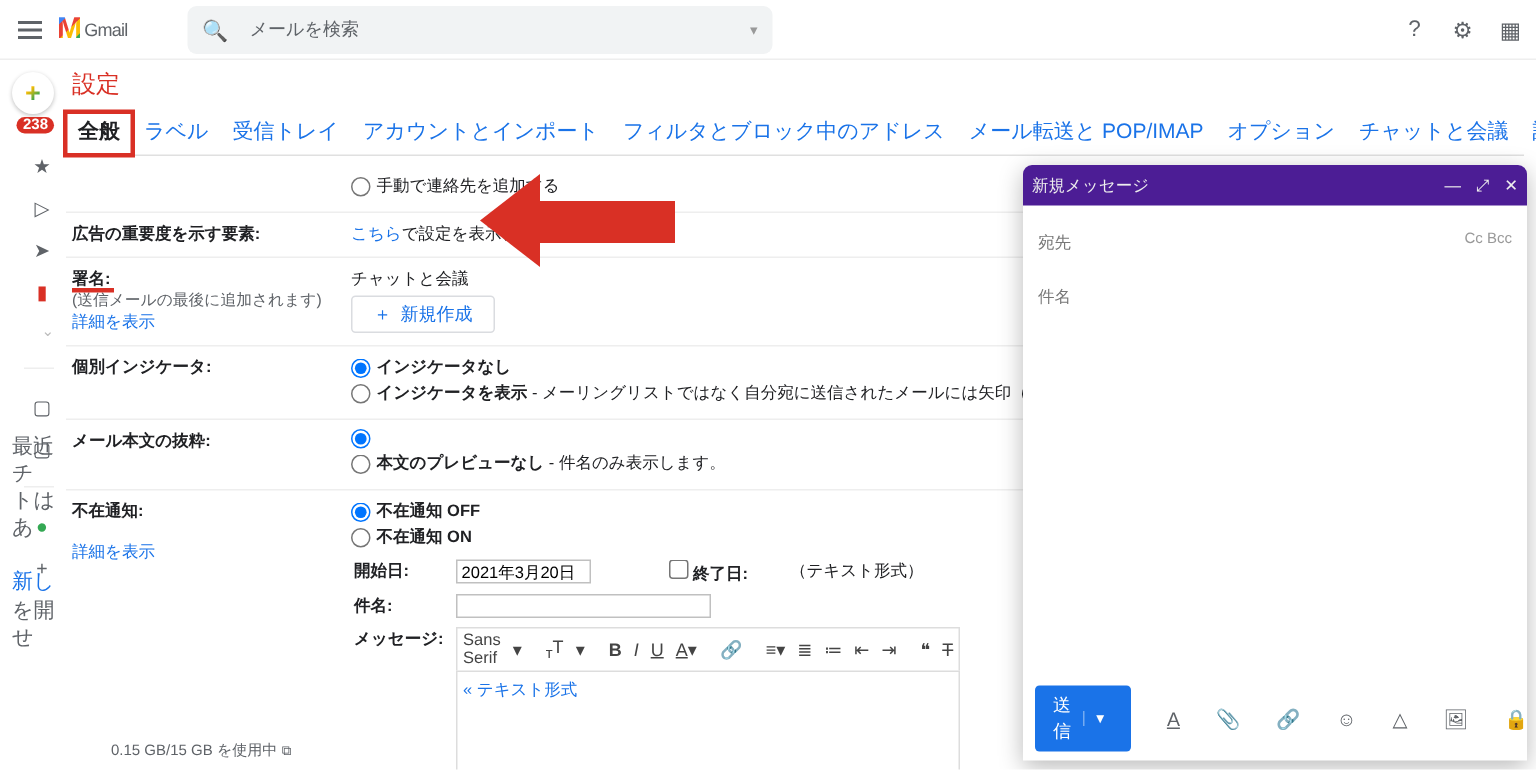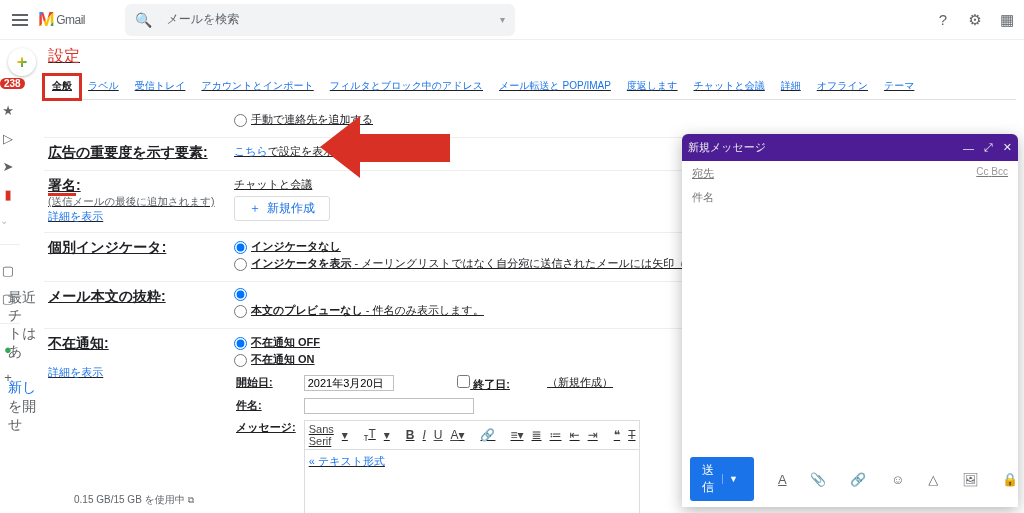--- a/index.html
+++ b/index.html
@@ -10,35 +10,35 @@
     .logo { font-weight:500; color:#5f6368; letter-spacing:-.5px; display:flex; align-items:center; gap:2px; margin-right:40px;}
     .logo-m { font-size:20px; background:linear-gradient(135deg,#4285f4 25%,#ea4335 25%,#ea4335 50%,#fbbc04 50%,#fbbc04 75%,#34a853 75%); -webkit-background-clip:text; color:transparent; font-weight:bold;}
     .search-bar { background:#f1f3f4; border-radius:6px; height:32px; width:390px; display:flex; align-items:center; padding:0 10px; color:#5f6368;}
     .search-bar .s-icon { margin-right:14px; font-size:14px;}
     .search-bar .s-text { flex:1; font-size:12px; }
     .search-bar .dd { font-size:10px; color:#999;}
     .header-right { margin-left:auto; display:flex; gap:14px; align-items:center; color:#5f6368; }
     .hr-icon { width:18px; height:18px; display:flex; align-items:center; justify-content:center; font-size:15px;}
     .compose { position:absolute; left:8px; top:48px; width:28px;height:28px; border-radius:50%; background:#fff; box-shadow:0 1px 3px rgba(0,0,0,.25); display:flex; align-items:center; justify-content:center; font-size:18px; }
     .compose span { background:linear-gradient(135deg,#ea4335,#fbbc04,#34a853,#4285f4); -webkit-background-clip:text; color:transparent; font-weight:bold;}
-    .sidebar { position:absolute; left:0; top:78px; width:36px; display:flex; flex-direction:column; align-items:flex-start; gap:14px; }
+    .sidebar { position:absolute; left:0; top:78px; width:36px; display:flex; flex-direction:column; align-items:flex-end; gap:14px; }
     .sidebar .badge { background:#d93025; color:#fff; font-size:10px; padding:0 4px; border-radius:8px; font-weight:bold;}
     .sidebar .s-item { width:16px; height:14px; display:flex; align-items:center; justify-content:center; color:#5f6368; font-size:13px;}
     .chev { color:#bbb; font-size:10px;}
     .sb-divider { width:20px; height:1px; background:#eee; margin:4px 0;}
-    .content { position:absolute; left:44px; top:42px; right:8px; bottom:0;text-decoration:underline; }
+    .content { position:absolute; left:44px; top:42px; right:8px; bottom:0; }
     .settings-title { font-size:16px; color:#d93025; font-weight:400; padding:4px 0 8px 4px;}
-    .tabs { display:flex; border-bottom:1px solid #e0e0e0; font-size:10px; }
+    .tabs { display:flex; border-bottom:1px solid #e0e0e0; font-size:14px; }
     .tab { padding:4px 8px 6px; color:#1a73e8; cursor:pointer; white-space:nowrap;}
     .tab.active { outline:3px solid #d93025; outline-offset:-1px; color:#202124; font-weight:bold;}
     .settings-body { padding-top:6px; font-size:11px; color:#202124; }
     .row { display:flex; border-bottom:1px solid #eee; padding:6px 0 8px; }
     .row.noborder { border-bottom:none;}
     .lbl-col { width:190px; padding-left:4px; padding-right:8px;}
-    .lbl-col b { font-weight:bold; font-size:14px;}
+    .lbl-col b { font-weight:bold; font-size:11px;}
     .lbl-col .sub { color:#5f6368; font-size:10.5px; }
     .lbl-col .link { color:#1a73e8; font-size:11px; cursor:pointer;}
     .lbl-col .underline { position:relative; }
     .lbl-col .underline::after { content:""; position:absolute; left:0; bottom:-3px; width:28px; height:3px; background:#d93025;}
     .val-col { flex:1; font-size:11px; }
     .radio-line { display:flex; align-items:flex-end; gap:4px; margin-bottom:2px;}
     .radio-line span.rtext { white-space:nowrap; overflow:hidden; text-overflow:ellipsis; }
     .link-inline { color:#1a73e8; cursor:pointer;}
     .newsig { border:1px solid #dadce0; border-radius:3px; padding:3px 14px; color:#1a73e8; font-size:12px; display:inline-flex; align-items:center; gap:6px; margin-top:4px; cursor:pointer; background:#fff;}
     .arrow { position:absolute; left:320px; top:116px; width:160px; height:62px; pointer-events:none; z-index:5;}
@@ -56,21 +56,21 @@
     .msg-area { border:1px solid #ddd; width:336px; height:72px; padding:4px;}
     .plain-link { color:#1a73e8; font-size:11px;}
     .storage { position:absolute; left:74px; bottom:6px; font-size:10px; color:#5f6368; display:flex; align-items:center; gap:3px;}
     .storage .ext { font-size:9px;}
     .recent-text { position:absolute; left:8px; bottom:80px; font-size:14px; color:#5f6368; width:32px; line-height:1.3;}
     .recent-text .newlink { color:#1a73e8;}
     .composer { position:absolute; right:6px; bottom:6px; width:336px; background:#fff; box-shadow:0 4px 16px rgba(0,0,0,.28); border-radius:6px 6px 0 0; overflow:hidden; z-index:10;}
     .composer-head { background:#4c1d95; color:#eee; font-size:11px; padding:6px 6px; display:flex; align-items:center;}
     .composer-head .ttl { flex:1;}
     .composer-head .ci { margin-left:10px; cursor:pointer; font-size:11px;}
-    .composer-to { padding:5px 10px; font-size:11px; color:#777; border-bottom:0; display:flex;text-decoration:underline;}
+    .composer-to { padding:17px 10px; font-size:11px; color:#777; border-bottom:0; display:flex;}
     .composer-to .to { flex:1;}
     .composer-to .ccbcc { color:#999; font-size:10px;}
     .composer-subj { padding:4px 10px 6px; font-size:11px; color:#777; }
     .composer-body { height:240px; }
     .composer-ft { padding:6px 8px; display:flex; align-items:center; gap:24px;}
     .send-btn { background:#1a73e8; color:#fff; padding:5px 16px 5px 12px; border-radius:3px; font-size:12px; display:flex; align-items:center; gap:6px; cursor:pointer;}
     .send-btn .dd { font-size:9px; border-left:1px solid rgba(255,255,255,.4); padding-left:6px; margin-left:2px;}
     .composer-ft .fi { color:#5f6368; font-size:13px; cursor:pointer;}
     .composer-ft .spacer { flex:1;}
   </style>
@@ -128,21 +128,21 @@
 
 <div class="content">
   <div class="settings-title">設定</div>
   <div class="tabs">
     <div class="tab active">全般</div>
     <div class="tab">ラベル</div>
     <div class="tab">受信トレイ</div>
     <div class="tab">アカウントとインポート</div>
     <div class="tab">フィルタとブロック中のアドレス</div>
     <div class="tab">メール転送と POP/IMAP</div>
-    <div class="tab">度返します</div>
+    <div class="tab">オプション</div>
     <div class="tab">チャットと会議</div>
     <div class="tab">詳細</div>
     <div class="tab">オフライン</div>
     <div class="tab">テーマ</div>
   </div>
 
   <div class="settings-body">
 
     <div class="row">
       <div class="lbl-col"></div>
@@ -216,21 +216,21 @@
             <input type="radio" style="">
             <b class="rtext">不在通知 ON</b>
           </label>
         <div class="ooo-fields">
           <table>
             <tbody>
                 <tr>
               <td><b>開始日:</b></td>
               <td><input type="text" class="date-in" value="2021年3月20日" style=""></td>
               <td style="padding-left:20px"><label><input type="checkbox" style=""> <b>終了日:</b></label></td>
-              <td><span>（新規作成）</span></td>
+              <td><span>（テキスト形式）</span></td>
             </tr>
             <tr>
               <td><b>件名:</b></td>
               <td colspan="3"><input type="text" class="subj-in" style=""></td>
             </tr>
             <tr>
               <td><b>メッセージ:</b></td>
               <td colspan="3">
                 <div class="toolbar">
                   <span class="ff">Sans Serif</span>

